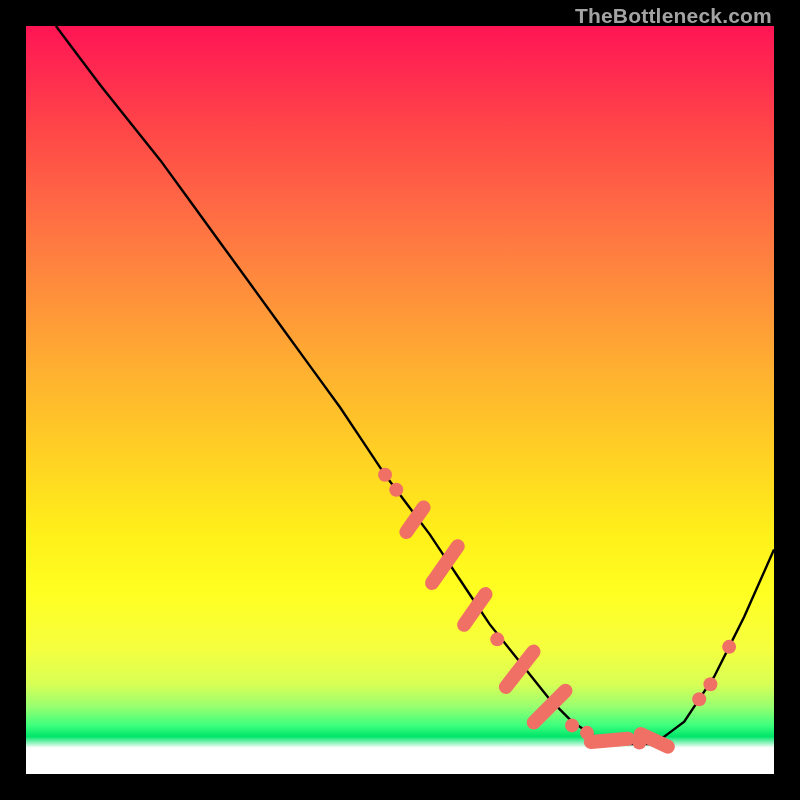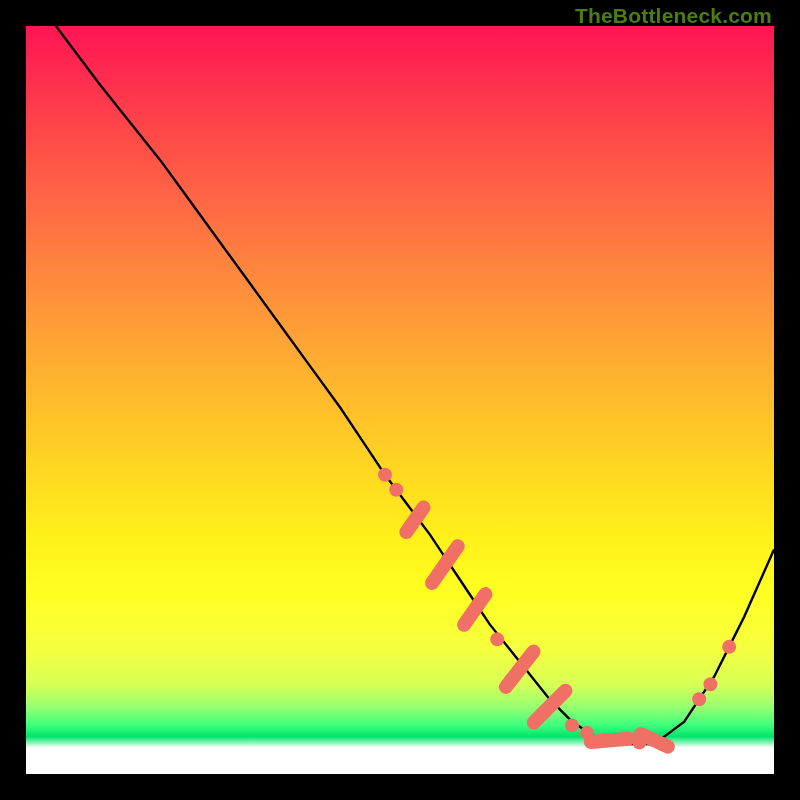--- a/index.html
+++ b/index.html
@@ -50,21 +50,21 @@
     position: absolute;
     left: 0;
     top: 0;
     width: 748px;
     height: 748px;
   }
   .watermark {
     position: absolute;
     top: 4px;
     right: 28px;
-    color: #4d7c0f;
+    color: #a3a3a3;
     font-size: 21px;
     font-weight: 600;
     letter-spacing: 0.2px;
   }
 </style>
 </head>
 <body>
 
 <div class="frame">
   <div class="plot-area"></div>

